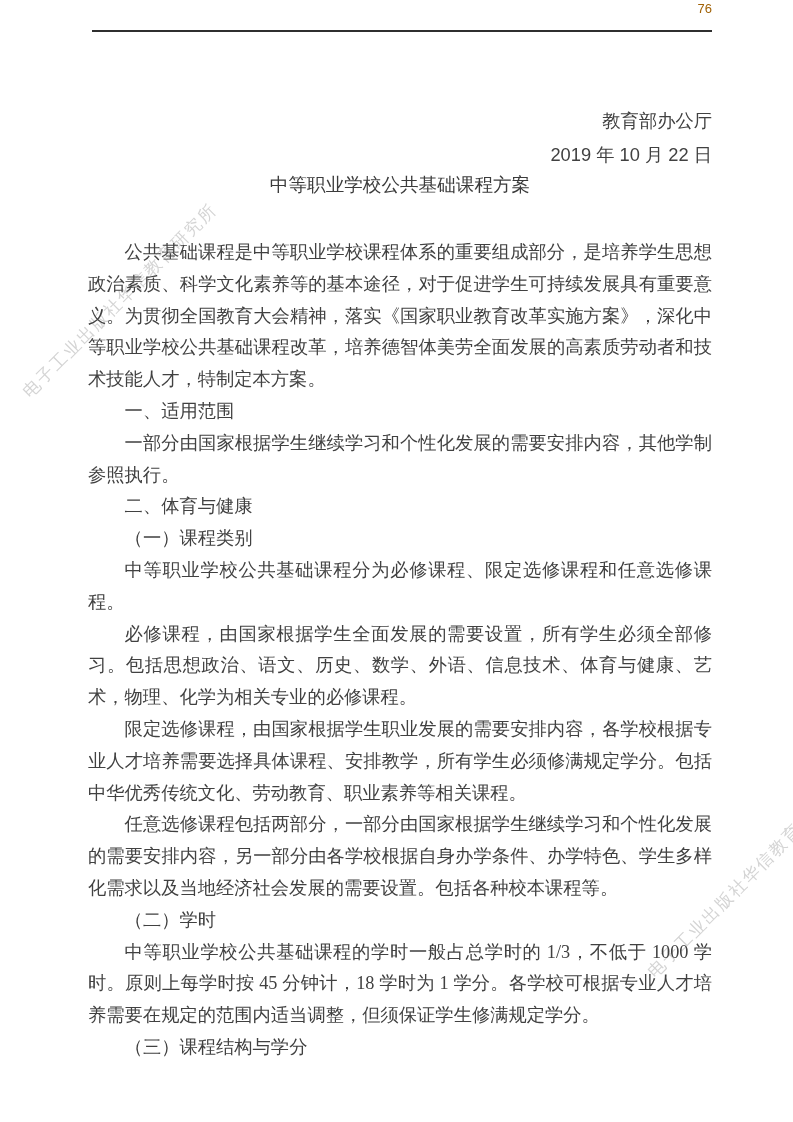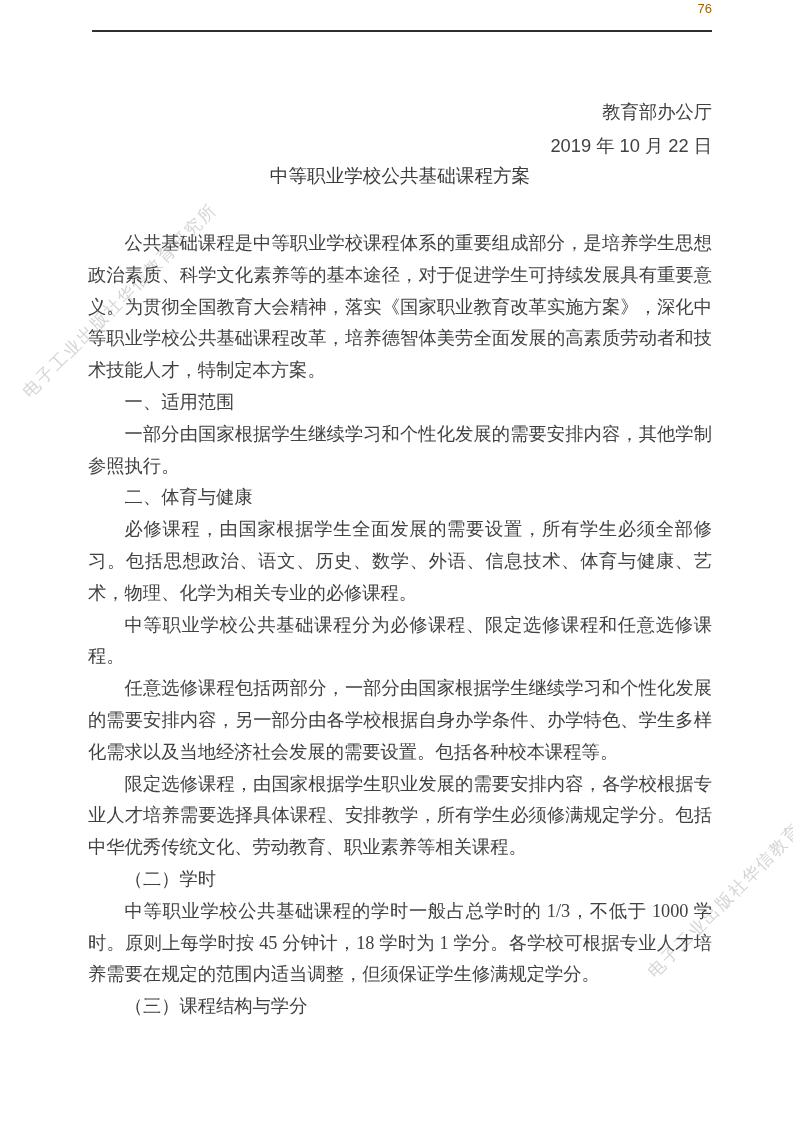--- a/index.html
+++ b/index.html
@@ -44,21 +44,21 @@
     top: 30px;
     left: 92px;
     width: 620px;
     height: 2px;
     background: #2f2f2f;
     z-index: 2;
   }
   .content {
     position: absolute;
     left: 88px;
-    top: 0;
+    top: 9px;
     width: 624px;
     height: 841px;
     z-index: 1;
     color: #414141;
     font-size: 18.3px;
   }
   .issuer-line {
     position: absolute;
     top: 101px;
     right: 0;
@@ -115,23 +115,24 @@
   <div class="content">
     <div class="issuer-line">教育部办公厅</div>
     <div class="date-line">2019 年 10 月 22 日</div>
     <div class="doc-title">中等职业学校公共基础课程方案</div>
 
     <div class="doc-body">
       <p>公共基础课程是中等职业学校课程体系的重要组成部分，是培养学生思想政治素质、科学文化素养等的基本途径，对于促进学生可持续发展具有重要意义。为贯彻全国教育大会精神，落实《国家职业教育改革实施方案》，深化中等职业学校公共基础课程改革，培养德智体美劳全面发展的高素质劳动者和技术技能人才，特制定本方案。</p>
       <p>一、适用范围</p>
       <p>一部分由国家根据学生继续学习和个性化发展的需要安排内容，其他学制参照执行。</p>
       <p>二、体育与健康</p>
+      <p>（一）课程类别</p>
+      <p>中等职业学校公共基础课程分为必修课程、限定选修课程和任意选修课程。</p>
       <p>必修课程，由国家根据学生全面发展的需要设置，所有学生必须全部修习。包括思想政治、语文、历史、数学、外语、信息技术、体育与健康、艺术，物理、化学为相关专业的必修课程。</p>
-      <p>中等职业学校公共基础课程分为必修课程、限定选修课程和任意选修课程。</p>
+      <p>限定选修课程，由国家根据学生职业发展的需要安排内容，各学校根据专业人才培养需要选择具体课程、安排教学，所有学生必须修满规定学分。包括中华优秀传统文化、劳动教育、职业素养等相关课程。</p>
       <p>任意选修课程包括两部分，一部分由国家根据学生继续学习和个性化发展的需要安排内容，另一部分由各学校根据自身办学条件、办学特色、学生多样化需求以及当地经济社会发展的需要设置。包括各种校本课程等。</p>
-      <p>限定选修课程，由国家根据学生职业发展的需要安排内容，各学校根据专业人才培养需要选择具体课程、安排教学，所有学生必须修满规定学分。包括中华优秀传统文化、劳动教育、职业素养等相关课程。</p>
       <p>（二）学时</p>
       <p>中等职业学校公共基础课程的学时一般占总学时的 1/3，不低于 1000 学时。原则上每学时按 45 分钟计，18 学时为 1 学分。各学校可根据专业人才培养需要在规定的范围内适当调整，但须保证学生修满规定学分。</p>
       <p>（三）课程结构与学分</p>
     </div>
   </div>
 
 </div>
 
 </body></html>

